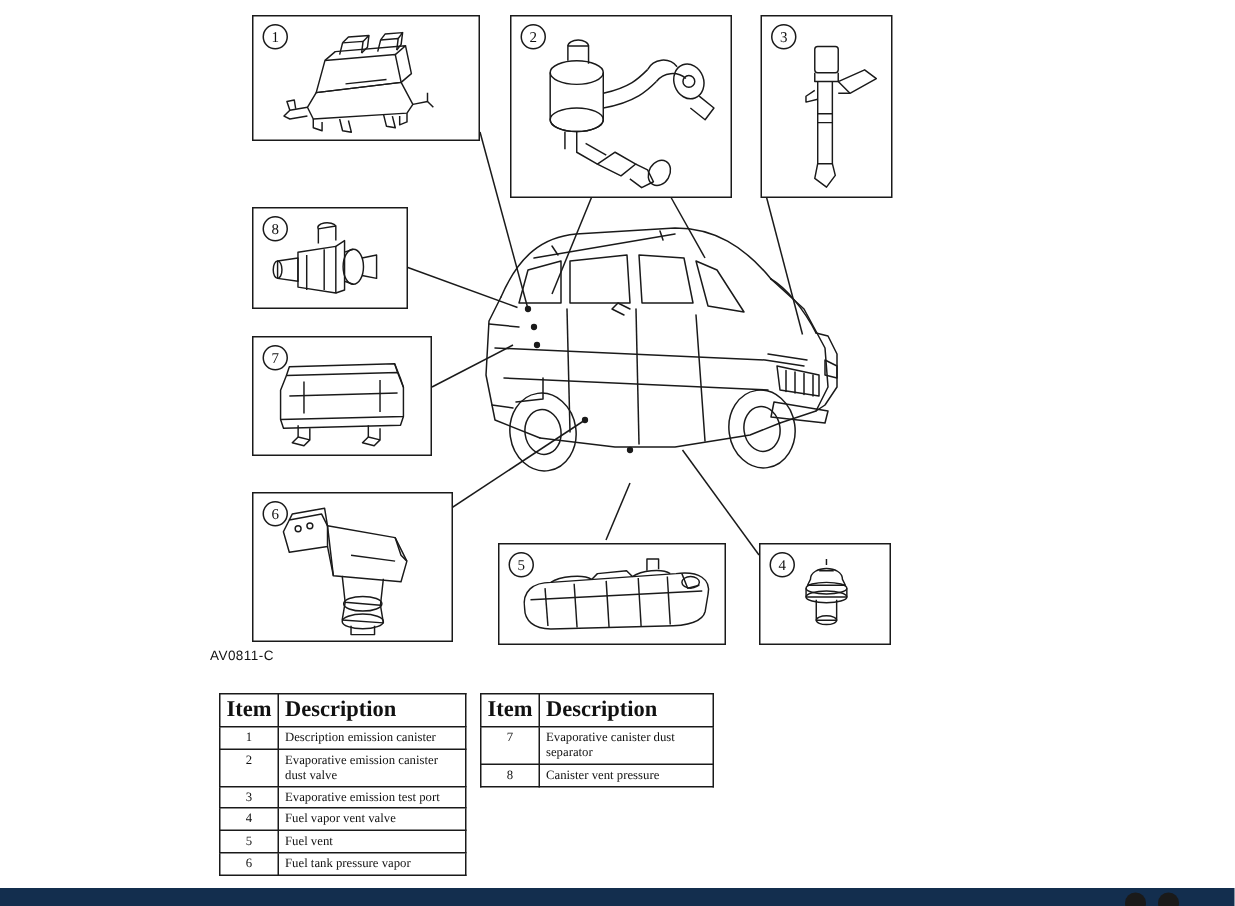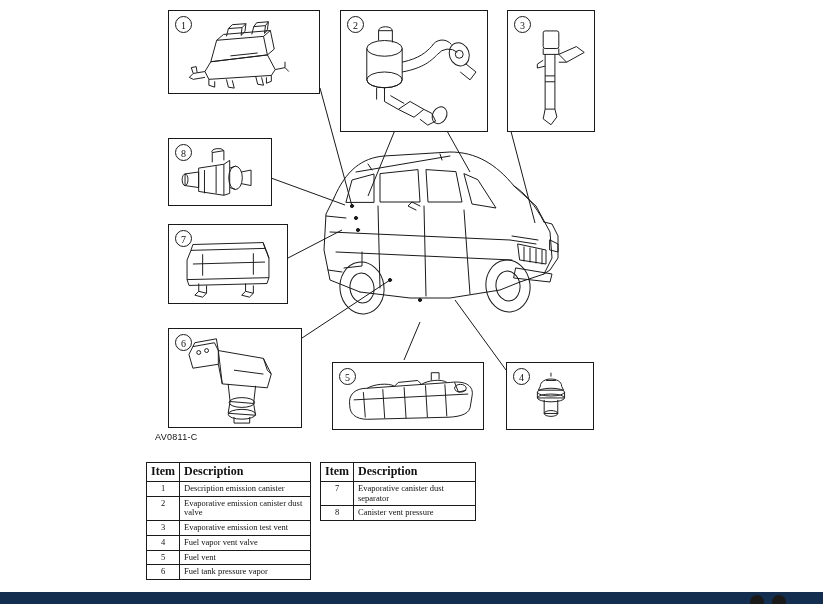--- a/index.html
+++ b/index.html
@@ -57,21 +57,21 @@
   }
   .leaders {
     position: absolute;
     left: 0; top: 0;
     width: 823px;
     height: 450px;
     pointer-events: none;
   }
   .fig-id {
     position: absolute;
-    left: 155px;
+    left: 140px;
     top: 432px;
     font-size: 9px;
     font-family: "Liberation Sans", sans-serif;
     color: #111;
     letter-spacing: 0.3px;
   }
   table.legend {
     position: absolute;
     border-collapse: collapse;
     font-family: "Liberation Serif", serif;
@@ -81,21 +81,21 @@
   }
   table.legend th, table.legend td {
     border: 1px solid #1a1a1a;
     padding: 2px 4px;
     vertical-align: top;
     line-height: 1.15;
   }
   table.legend th {
     font-weight: bold;
     text-align: left;
-    font-size: 12px;
+    font-size: 15px;
   }
   table.legend td.item-col,
   table.legend th.item-col {
     width: 24px;
     text-align: center;
   }
   table.legend th.item-col { text-align: left; padding-left: 4px; }
   #legend-left { left: 146px; top: 462px; width: 165px; }
   #legend-right { left: 320px; top: 462px; width: 156px; }
   .footer-bar {
@@ -375,21 +375,21 @@
       <tr>
         <td class="item-col">1</td>
         <td>Description emission canister</td>
       </tr>
       <tr>
         <td class="item-col">2</td>
         <td>Evaporative emission canister dust valve</td>
       </tr>
       <tr>
         <td class="item-col">3</td>
-        <td>Evaporative emission test vent</td>
+        <td>Evaporative emission test port</td>
       </tr>
       <tr>
         <td class="item-col">4</td>
         <td>Fuel vapor vent valve</td>
       </tr>
       <tr>
         <td class="item-col">5</td>
         <td>Fuel vent</td>
       </tr>
       <tr>

